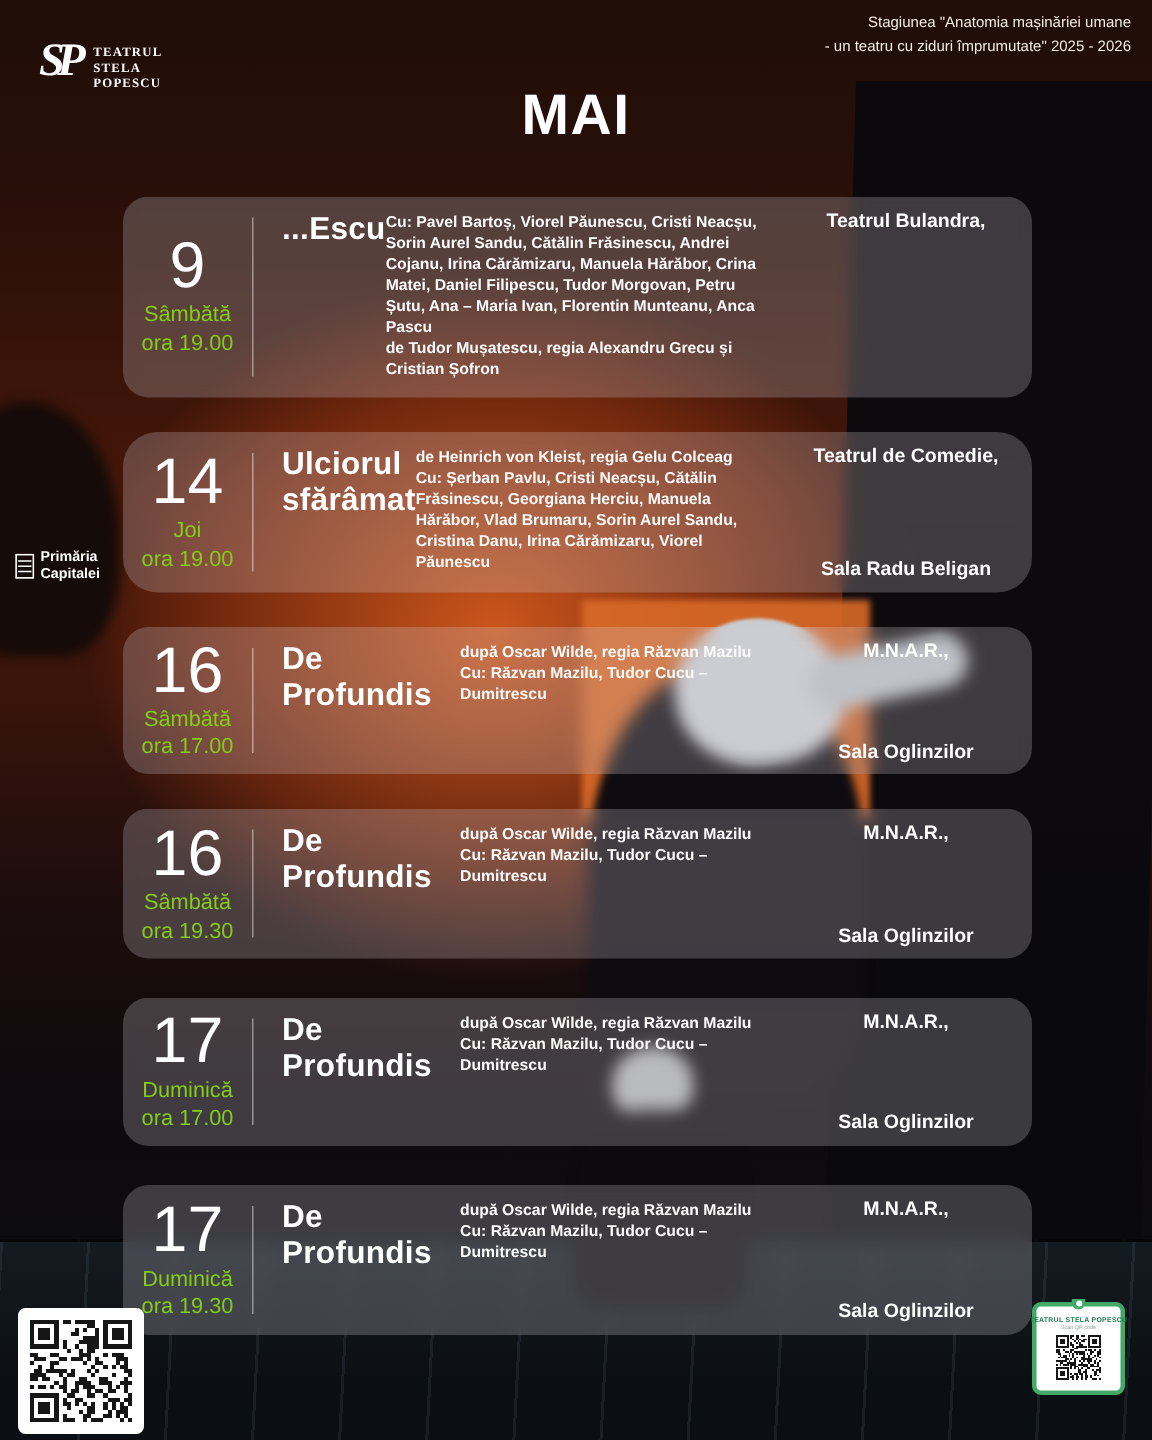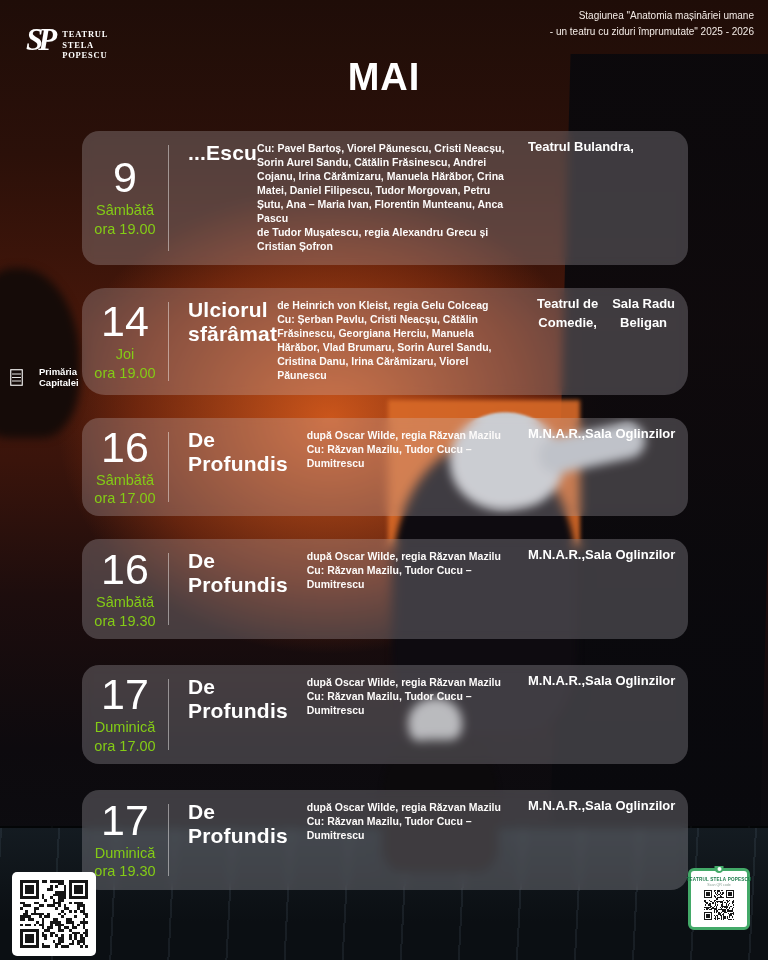--- a/index.html
+++ b/index.html
@@ -62,21 +62,21 @@
   .logo-lines{font-family:"Liberation Serif", serif;font-size:8.5px;font-weight:700;letter-spacing:.8px;line-height:1.25;padding-top:3px;}
   .season{
     position:absolute;right:14px;top:8px;z-index:6;text-align:right;
     color:#f3ebe6;font-size:10px;line-height:1.6;font-weight:400;
   }
   .month-title{
     position:absolute;left:0;top:56px;width:100%;z-index:6;text-align:center;
     color:#fff;font-size:38px;font-weight:800;letter-spacing:1px;margin:0;
   }
   
-  .partner{position:absolute;left:10px;top:366px;z-index:6;display:flex;align-items:center;gap:16px;color:#fff;}
+  .partner{position:absolute;left:10px;top:366px;z-index:6;display:flex;align-items:center;gap:4px;color:#fff;}
   .partner .crest{flex:0 0 auto;}
   .partner-text{font-size:9.5px;line-height:1.2;font-weight:700;}
   
   .events{position:absolute;left:82px;top:131px;width:606px;z-index:5;}
   .event-card{
     display:flex;align-items:stretch;margin-bottom:23px;
     background:rgba(212,206,216,.25);
     border-radius:17px;
     backdrop-filter:blur(5px);-webkit-backdrop-filter:blur(5px);
     color:#fff;box-sizing:border-box;
@@ -95,21 +95,21 @@
   .date-col .day{font-size:43px;font-weight:300;line-height:1;margin-bottom:2px;}
   .date-col .weekday,.date-col .time{font-size:14.5px;font-weight:400;line-height:1.3;color:#84cc16;}
   .v-divider{flex:0 0 1px;background:rgba(255,255,255,.45);margin:14px 0;}
   .info-col{
     flex:1 1 auto;display:flex;justify-content:space-between;
     padding:10px 12px 11px 19px;box-sizing:border-box;
   }
   .event-title{margin:0;font-size:21px;font-weight:800;letter-spacing:.2px;line-height:1.15;}
   .event-desc p{margin:0;font-size:10.5px;font-weight:700;line-height:1.34;color:#fdfbfa;}
   .venue-col{
-    flex:0 0 168px;display:flex;flex-direction:row;justify-content:flex-start;
+    flex:0 0 168px;display:flex;flex-direction:column;justify-content:space-between;
     text-align:center;font-size:13px;font-weight:700;line-height:1.5;padding:6px 8px;box-sizing:border-box;
   }
   
   .qr-left{
     position:absolute;left:12px;top:872px;width:84px;height:84px;z-index:6;
     background:#fff;border-radius:5px;padding:8px;box-sizing:border-box;
   }
   .qr-right{
     position:absolute;left:688px;top:868px;width:62px;height:62px;z-index:6;
     background:#fff;border:3px solid #43a968;border-radius:6px;box-sizing:border-box;

